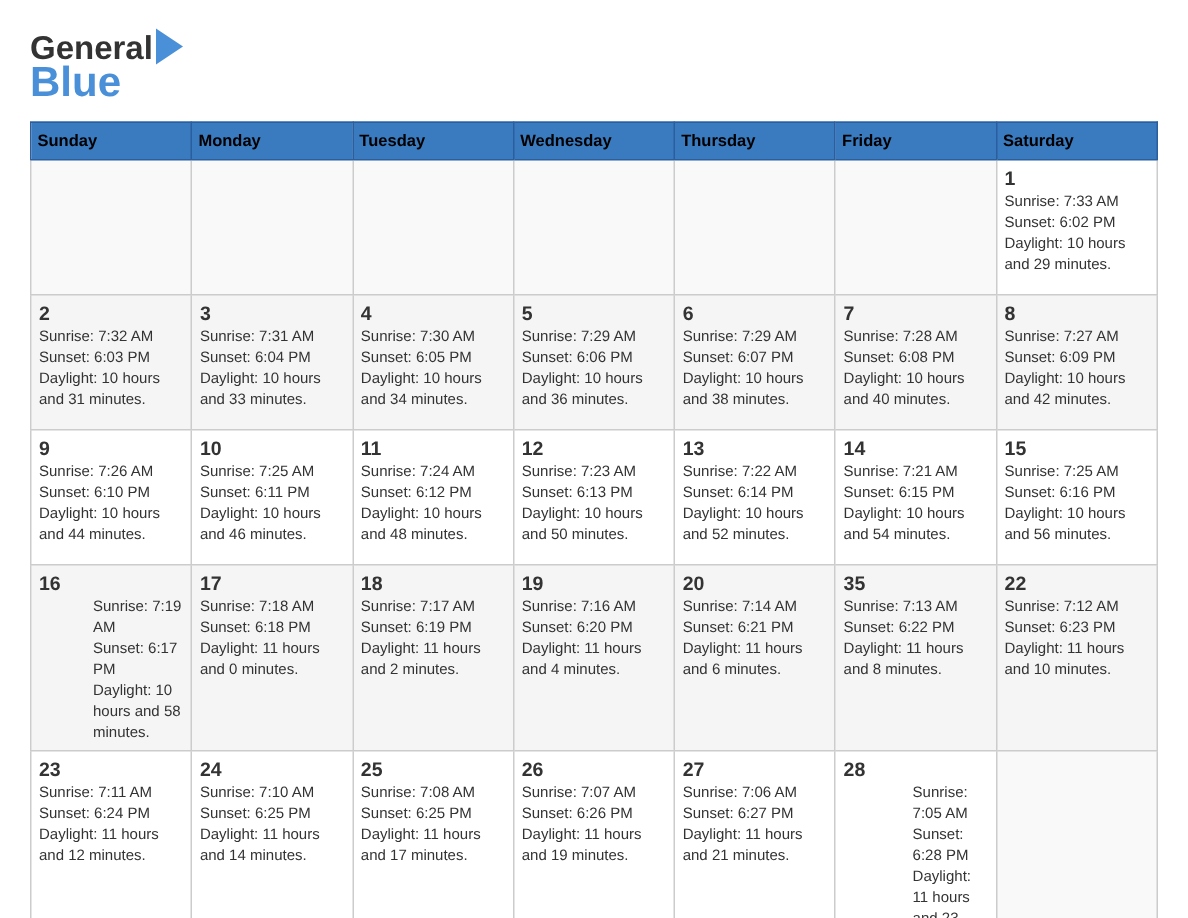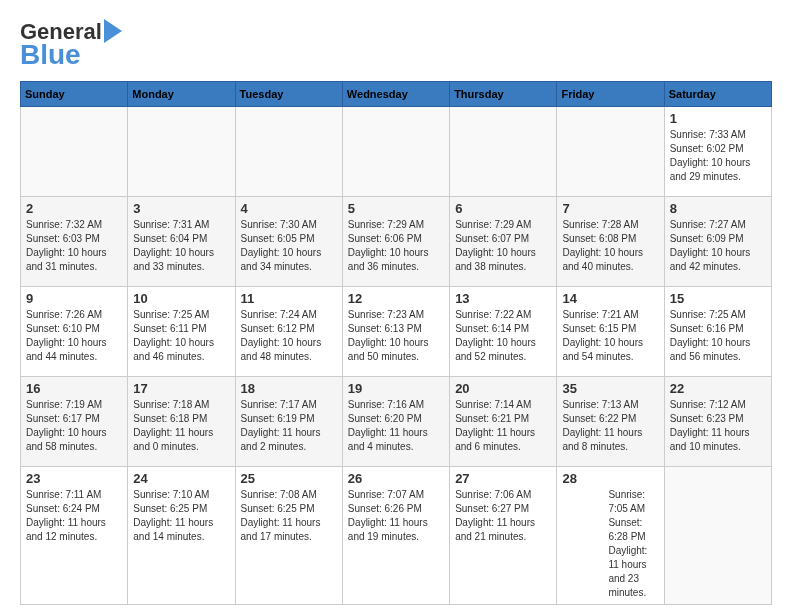--- a/index.html
+++ b/index.html
@@ -227,21 +227,21 @@
         <td>
           <span class="day-number">15</span>
           <div class="day-info" style="white-space: pre-line;">Sunrise: 7:25 AM
 Sunset: 6:16 PM
 Daylight: 10 hours and 56 minutes.</div>
         </td>
       </tr>
       <tr>
         <td>
           <span class="day-number">16</span>
-          <div class="day-info" style="white-space: pre-line;">Sunrise: 7:19 AM
+          <div class="day-info" style="white-space: pre-line; margin-left: 36px;">Sunrise: 7:19 AM
 Sunset: 6:17 PM
 Daylight: 10 hours and 58 minutes.</div>
         </td>
         <td>
           <span class="day-number">17</span>
           <div class="day-info" style="white-space: pre-line;">Sunrise: 7:18 AM
 Sunset: 6:18 PM
 Daylight: 11 hours and 0 minutes.</div>
         </td>
         <td>

